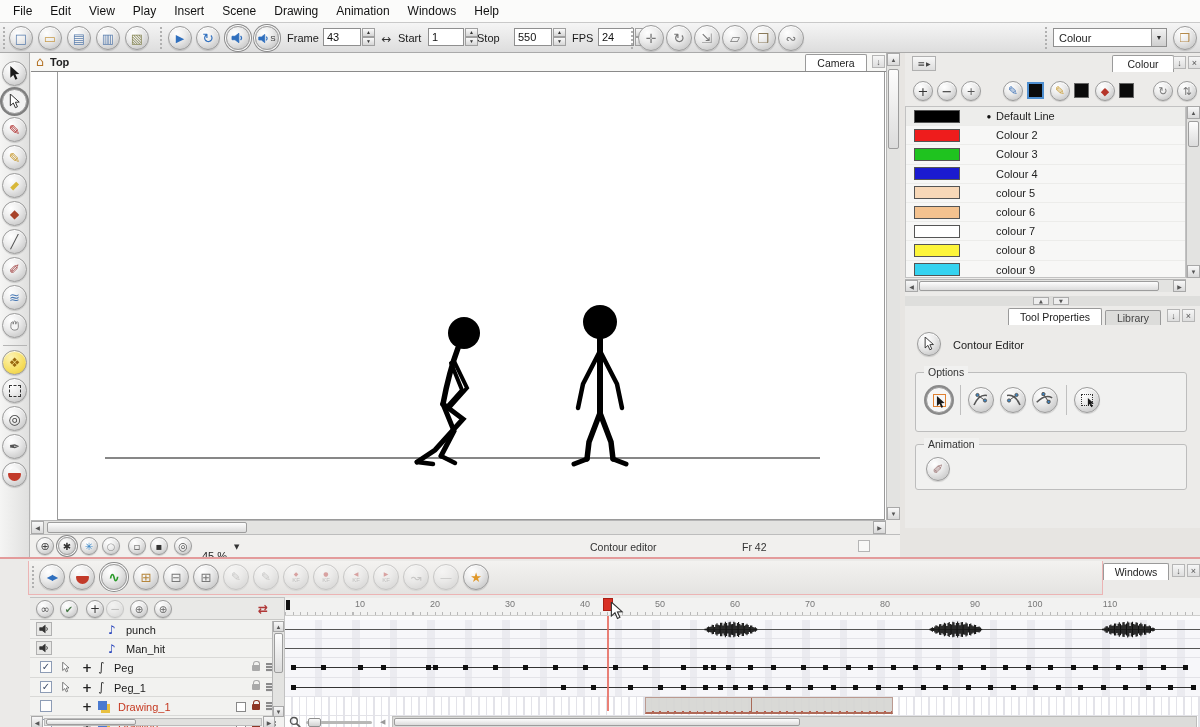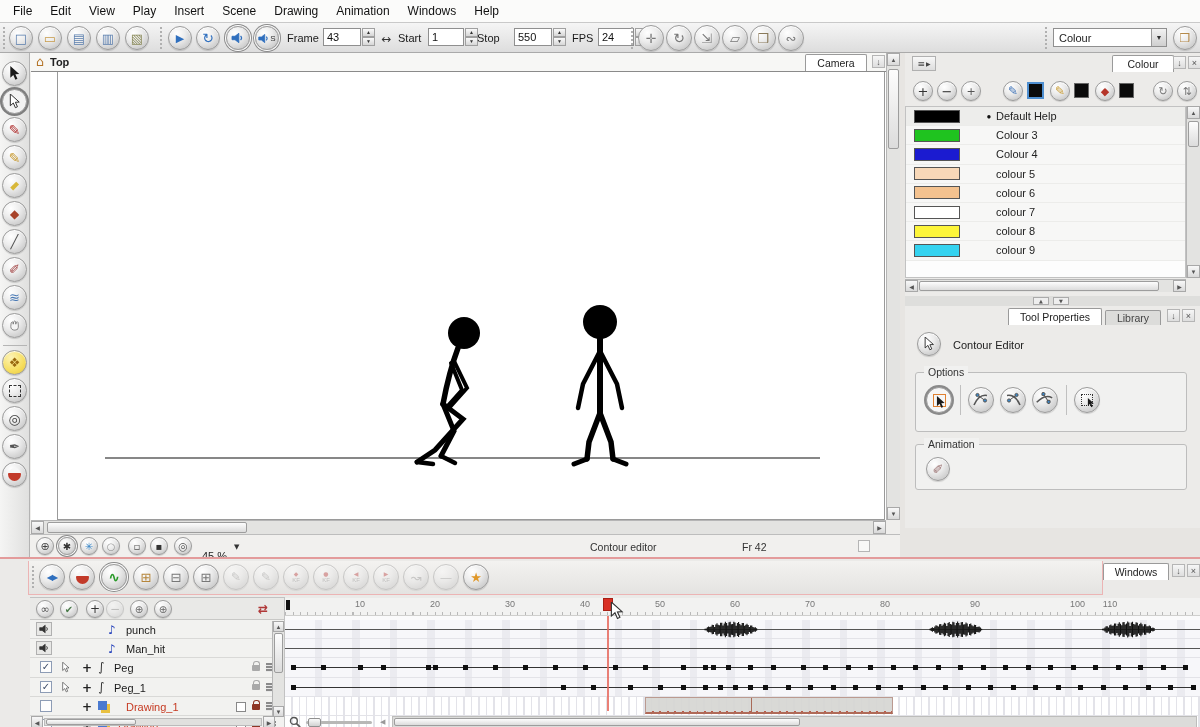--- a/index.html
+++ b/index.html
@@ -417,21 +417,26 @@
         <span class="g">↻</span>
       </span>
     <span class="cbtn" style="left:272px;top:28px;width:20px;height:20px;font-size:11px;color:#777">
         <span class="g">⇅</span>
       </span>
 
     <div style="position:absolute;left:0;top:53px;width:281px;height:172px;background:#fdfdfd;border:1px solid #c2c2c2;overflow:hidden">
         <div class="crow cur">
           <span class="csw" style="background: rgb(0, 0, 0);"></span>
           <span class="cbul">●</span>
-          <span class="cname">Default Help</span>
+          <span class="cname">Default Line</span>
+        </div>
+        <div class="crow">
+          <span class="csw" style="background: rgb(238, 28, 28);"></span>
+          <span class="cbul"></span>
+          <span class="cname">Colour 2</span>
         </div>
         <div class="crow">
           <span class="csw" style="background: rgb(31, 195, 31);"></span>
           <span class="cbul"></span>
           <span class="cname">Colour 3</span>
         </div>
         <div class="crow">
           <span class="csw" style="background: rgb(27, 27, 208);"></span>
           <span class="cbul"></span>
           <span class="cname">Colour 4</span>
@@ -670,21 +675,21 @@
         <span class="nm" style="left:84px">Peg_1</span>
         <span class="licons">
             <span class="lock"></span>
             <span class="stack"></span>
           </span>
       </div>
       <div class="lrow">
         <span class="chk" style="left:10px;top:3px"></span>
         <span class="plus g">+</span>
         <span style="position:absolute;left:68px;top:4px;width:9px;height:9px;background: #4a7ad0;box-shadow:3px 3px 0 #e8c040"></span>
-        <span class="nm red" style="left:96px">Drawing_1</span>
+        <span class="nm red" style="left:88px">Drawing_1</span>
         <span class="licons">
             <span style="width:10px;height:10px;border:1px solid #888;background:#fff"></span>
             <span class="lock red"></span>
             <span class="stack"></span>
           </span>
       </div>
       <div class="lrow">
         <span class="chk" style="left:10px;top:3px"></span>
         <span class="plus g">+</span>
         <span style="position:absolute;left:68px;top:4px;width:9px;height:9px;background:#4a7ad0;box-shadow:3px 3px 0 #e8c040"></span>
@@ -709,21 +714,21 @@
       <span id="playmark" style="left: 317.5px;"></span>
     <span class="rnum" style="left: 63px;">10</span>
         <span class="rnum" style="left: 138px;">20</span>
         <span class="rnum" style="left: 213px;">30</span>
         <span class="rnum" style="left: 288px;">40</span>
         <span class="rnum" style="left: 363px;">50</span>
         <span class="rnum" style="left: 438px;">60</span>
         <span class="rnum" style="left: 513px;">70</span>
         <span class="rnum" style="left: 588px;">80</span>
         <span class="rnum" style="left: 678px;">90</span>
-        <span class="rnum" style="left: 776px; text-align: right;">100</span>
+        <span class="rnum" style="left: 738px;">100</span>
         <span class="rnum" style="left: 813px;">110</span>
       </div>
     <div id="tracks">
       <div class="trow" style="top:0">
           <span class="sline"></span>
           <svg width="915" height="19" class="wsvg">
             <path d="M420.0,8.8L420.0,10.2M421.2,8.6L421.2,10.4M422.4,7.2L422.4,11.8M423.6,6.5L423.6,12.5M424.8,7.1L424.8,11.9M426.0,6.4L426.0,12.6M427.2,4.8L427.2,14.2M428.4,5.0L428.4,14.0M429.6,7.0L429.6,12.0M430.8,4.4L430.8,14.6M432.0,3.3L432.0,15.7M433.2,4.8L433.2,14.2M434.4,5.2L434.4,13.8M435.6,2.7L435.6,16.3M436.8,2.8L436.8,16.2M438.0,5.4L438.0,13.6M439.2,3.5L439.2,15.5M440.4,1.8L440.4,17.2M441.6,3.1L441.6,15.9M442.8,5.4L442.8,13.6M444.0,2.2L444.0,16.8M445.2,1.7L445.2,17.3M446.4,4.2L446.4,14.8M447.6,3.9L447.6,15.1M448.8,1.7L448.8,17.3M450.0,2.5L450.0,16.5M451.2,5.7L451.2,13.3M452.4,3.0L452.4,16.0M453.6,2.0L453.6,17.0M454.8,3.9L454.8,15.1M456.0,5.2L456.0,13.8M457.2,2.9L457.2,16.1M458.4,3.1L458.4,15.9M459.6,5.7L459.6,13.3M460.8,4.8L460.8,14.2M462.0,3.7L462.0,15.3M463.2,4.9L463.2,14.1M464.4,7.0L464.4,12.0M465.6,5.4L465.6,13.6M466.8,5.4L466.8,13.6M468.0,7.0L468.0,12.0M469.2,7.5L469.2,11.5M470.4,7.3L470.4,11.7M471.6,8.2L471.6,10.8M645.0,8.8L645.0,10.2M646.2,7.9L646.2,11.1M647.4,7.3L647.4,11.7M648.6,7.9L648.6,11.1M649.8,6.4L649.8,12.6M651.0,5.2L651.0,13.8M652.2,5.8L652.2,13.2M653.4,6.5L653.4,12.5M654.6,4.3L654.6,14.7M655.8,3.9L655.8,15.1M657.0,5.7L657.0,13.3M658.2,4.6L658.2,14.4M659.4,2.8L659.4,16.2M660.6,3.5L660.6,15.5M661.8,6.1L661.8,12.9M663.0,3.0L663.0,16.0M664.2,2.0L664.2,17.0M665.4,4.0L665.4,15.0M666.6,4.4L666.6,14.6M667.8,1.8L667.8,17.2M669.0,2.2L669.0,16.8M670.2,5.2L670.2,13.8M671.4,3.0L671.4,16.0M672.6,1.5L672.6,17.5M673.8,3.1L673.8,15.9M675.0,5.2L675.0,13.8M676.2,2.3L676.2,16.7M677.4,2.1L677.4,16.9M678.6,4.6L678.6,14.4M679.8,4.2L679.8,14.8M681.0,2.4L681.0,16.6M682.2,3.4L682.2,15.6M683.4,6.4L683.4,12.6M684.6,4.0L684.6,15.0M685.8,3.4L685.8,15.6M687.0,5.2L687.0,13.8M688.2,6.2L688.2,12.8M689.4,4.7L689.4,14.3M690.6,5.1L690.6,13.9M691.8,7.1L691.8,11.9M693.0,6.7L693.0,12.3M694.2,6.5L694.2,12.5M695.4,7.6L695.4,11.4M696.6,8.8L696.6,10.2M817.5,8.8L817.5,10.2M818.7,8.5L818.7,10.5M819.9,7.6L819.9,11.4M821.1,6.3L821.1,12.7M822.3,6.3L822.3,12.7M823.5,7.4L823.5,11.6M824.7,5.2L824.7,13.8M825.9,4.4L825.9,14.6M827.1,5.7L827.1,13.3M828.3,5.5L828.3,13.5M829.5,3.4L829.5,15.6M830.7,3.6L830.7,15.4M831.9,6.0L831.9,13.0M833.1,3.7L833.1,15.3M834.3,2.3L834.3,16.7M835.5,3.7L835.5,15.3M836.7,5.2L836.7,13.8M837.9,2.3L837.9,16.7M839.1,2.0L839.1,17.0M840.3,4.6L840.3,14.4M841.5,3.6L841.5,15.4M842.7,1.6L842.7,17.4M843.9,2.6L843.9,16.4M845.1,5.9L845.1,13.1M846.3,2.6L846.3,16.4M847.5,1.7L847.5,17.3M848.7,3.9L848.7,15.1M849.9,4.6L849.9,14.4M851.1,2.2L851.1,16.8M852.3,2.7L852.3,16.3M853.5,5.5L853.5,13.5M854.7,4.0L854.7,15.0M855.9,2.8L855.9,16.2M857.1,4.2L857.1,14.8M858.3,6.3L858.3,12.7M859.5,4.2L859.5,14.8M860.7,4.2L860.7,14.8M861.9,6.2L861.9,12.8M863.1,6.3L863.1,12.7M864.3,5.4L864.3,13.6M865.5,6.3L865.5,12.7M866.7,8.0L866.7,11.0M867.9,7.5L867.9,11.5M869.1,8.1L869.1,10.9" stroke="#111" stroke-width="1.1"></path>
           </svg>
         </div>
       <div class="trow" style="top:19.2px">

